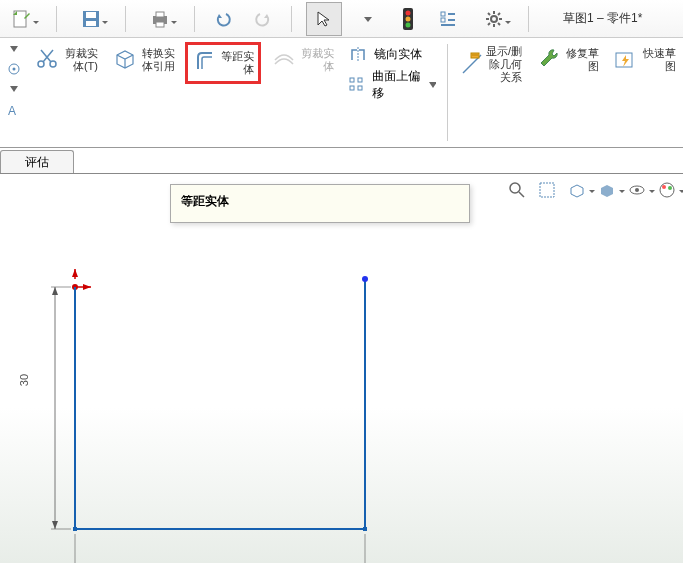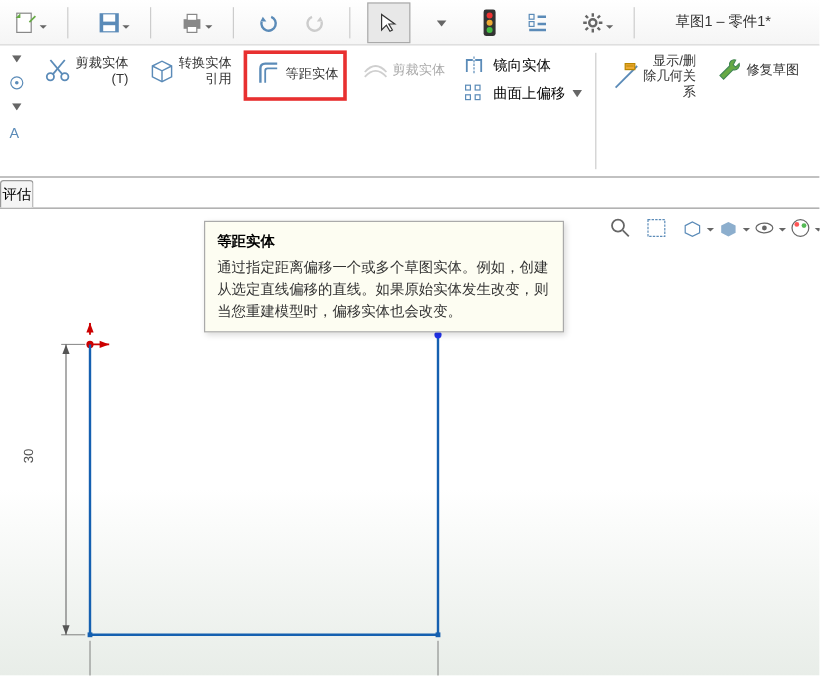--- a/index.html
+++ b/index.html
@@ -18,21 +18,21 @@
 .rbtn .ic{width:28px;height:28px;display:flex;align-items:center;justify-content:center;margin-bottom:2px}
 .rbtn.highlighted{border:3px solid #e83030}
 .rbtn .lbl{font-size:11px;color:#333;max-width:44px}
 .rbtn.disabled .lbl{color:#aaa}
 .rbtn.disabled .ic{opacity:.4}
 .side-btns{display:flex;flex-direction:column;gap:2px;padding:2px}
 .side-btns .sb{width:24px;height:18px;display:flex;align-items:center;justify-content:center;cursor:pointer}
 .sub-row{display:flex;align-items:center;gap:6px;padding:2px 4px;cursor:pointer}
 .sub-row .ic2{width:20px;height:20px;display:flex;align-items:center;justify-content:center}
 .tab-bar{height:24px;display:flex;border-bottom:1px solid #888;margin-top:2px}
-.tab-bar .tab{padding:3px 1px;border:1px solid #999;border-bottom:none;background:#f5f5f5;border-radius:3px 3px 0 0}
+.tab-bar .tab{padding:3px 24px;border:1px solid #999;border-bottom:none;background:#f5f5f5;border-radius:3px 3px 0 0}
 .canvas-area{position:relative;height:calc(563px - 38px - 110px - 26px);background:linear-gradient(#fff 0%,#fff 60%,#e8ede8 100%)}
 .view-toolbar{position:absolute;right:4px;top:4px;display:flex;gap:6px;align-items:center}
 .view-toolbar .vb{width:24px;height:24px;display:flex;align-items:center;justify-content:center;cursor:pointer;position:relative}
 .view-toolbar .vb.dd::after{content:"";border:3px solid transparent;border-top-color:#666;position:absolute;right:-6px;top:12px}
 .tooltip{position:absolute;left:170px;top:10px;width:300px;background:#fdfdf2;border:1px solid #aaa;padding:8px 10px;box-shadow:2px 2px 5px rgba(0,0,0,.15);z-index:10}
 .tooltip .tt-title{font-weight:bold;margin-bottom:4px}
 .tooltip .tt-body{line-height:1.5;color:#333}
 .sketch{position:absolute;left:45px;top:95px}
 .dim-v{position:absolute;left:18px;top:200px;transform:rotate(-90deg);font-size:11px;color:#555}
 </style>
@@ -245,20 +245,31 @@
       <div class="ic">
           <svg width="26" height="26" viewBox="0 0 26 26">
             <path d="M18 4 a4 4 0 0 0 -5 5 L5 17 l3 3 l8 -8 a4 4 0 0 0 5 -5 l-3 3 l-2 -2 Z" fill="#6a4" stroke="#485"></path>
           </svg>
         </div>
       <div class="lbl">修复草图</div>
     </div>
   </div>
 
 
+  <div class="ribbon-grp">
+    <div class="rbtn">
+      <div class="ic">
+          <svg width="26" height="26" viewBox="0 0 26 26">
+            <rect x="3" y="7" width="16" height="14" fill="none" stroke="#5b8bb8"></rect>
+            <path d="M13 9 L9 15 L12 15 L10 21 L16 13 L13 13 Z" fill="#ea3"></path>
+          </svg>
+        </div>
+      <div class="lbl">快速草图</div>
+    </div>
+  </div>
 
 </div>
 
 <div class="tab-bar">
   <div class="tab">评估</div>
 </div>
 
 <div class="canvas-area">
   <div class="view-toolbar">
     <div class="vb">
@@ -292,21 +303,20 @@
         <svg width="20" height="20">
           <circle cx="10" cy="10" r="7" fill="none" stroke="#666"></circle>
           <circle cx="7" cy="7" r="2" fill="#f55"></circle>
           <circle cx="13" cy="8" r="2" fill="#5b5"></circle>
         </svg>
       </div>
   </div>
 
   <div class="tooltip">
     <div class="tt-title">等距实体</div>
-    <div class="tt-body">通过指定距离偏移一个或多个草图实体。例如，创建从选定直线偏移的直线。如果原始实体发生改变，则当您重建模型时，偏移实体也会改变。</div>
   </div>
 
   <svg class="sketch" width="380" height="340">
     <line x1="30" y1="10" x2="30" y2="0" stroke="#c00" stroke-width="1.5"></line>
     <path d="M30 0 L27 8 L33 8 Z" fill="#c00"></path>
     <line x1="30" y1="18" x2="46" y2="18" stroke="#c00" stroke-width="1.5"></line>
     <path d="M46 18 L38 15 L38 21 Z" fill="#c00"></path>
     <circle cx="30" cy="18" r="3" fill="#c00"></circle>
     <line x1="30" y1="18" x2="30" y2="260" stroke="#1560b0" stroke-width="2"></line>
     <line x1="30" y1="260" x2="320" y2="260" stroke="#1560b0" stroke-width="2"></line>

